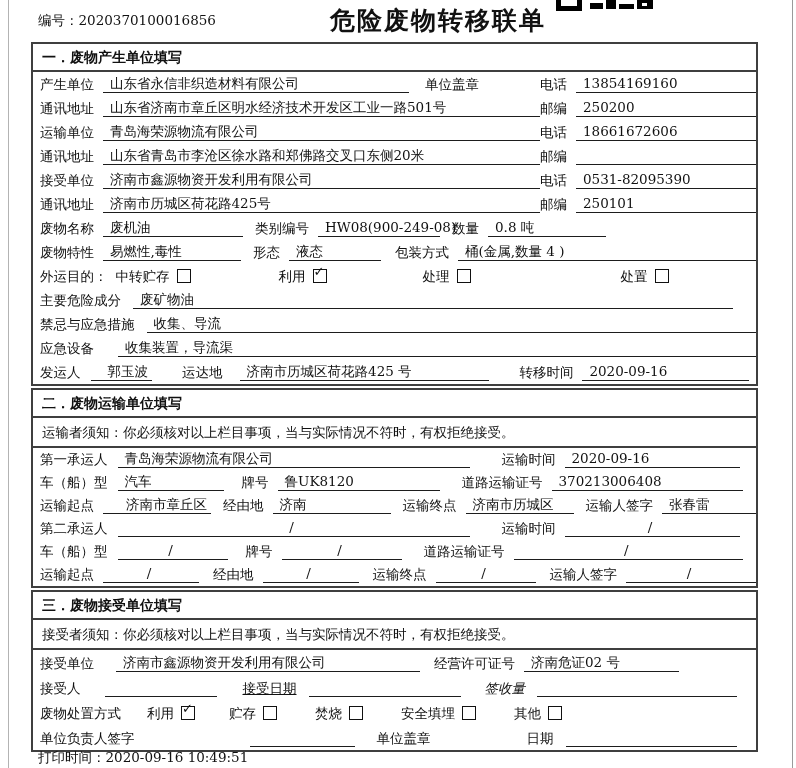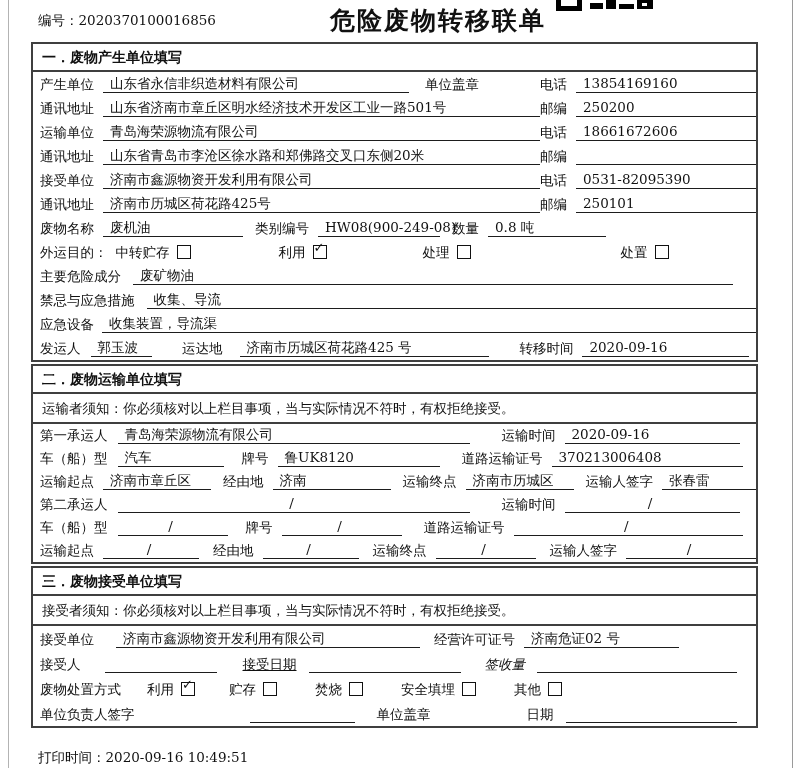--- a/index.html
+++ b/index.html
@@ -106,20 +106,28 @@
 
       <div class="row">
         <span class="lbl" style="margin-right:9px;">废物名称</span>
         <span class="u" style="width:140px;">废机油</span>
         <span class="lbl" style="margin-left:12px;margin-right:9px;">类别编号</span>
         <span class="u" style="width:122px;">HW08(900-249-08)</span>
         <span class="lbl" style="margin-left:12px;margin-right:9px;">数量</span>
         <span class="u" style="width:118px;">0.8 吨</span>
       </div>
 
+      <div class="row">
+        <span class="lbl" style="margin-right:9px;">废物特性</span>
+        <span class="u" style="width:138px;">易燃性,毒性</span>
+        <span class="lbl" style="margin-left:12px;margin-right:9px;">形态</span>
+        <span class="u" style="width:92px;">液态</span>
+        <span class="lbl" style="margin-left:14px;margin-right:9px;">包装方式</span>
+        <span class="u fill edge-r">桶(金属,数量 4 )</span>
+      </div>
 
       <div class="row">
         <span class="lbl">外运目的：</span>
         <span class="lbl" style="margin-left:8px;">中转贮存</span>
         <span class="cb">
             <span class="mark"></span>
           </span>
         <span class="lbl" style="margin-left:88px;">利用</span>
         <span class="cb">
             <span class="mark">✓</span>
@@ -138,27 +146,27 @@
         <span class="lbl" style="margin-right:12px;">主要危险成分</span>
         <span class="u fill" style="margin-right:16px;">废矿物油</span>
       </div>
 
       <div class="row">
         <span class="lbl" style="margin-right:12px;">禁忌与应急措施</span>
         <span class="u fill edge-r">收集、导流</span>
       </div>
 
       <div class="row">
-        <span class="lbl" style="margin-right:8px;">应急设备</span>
+        <span class="lbl" style="margin-right:24px;">应急设备</span>
         <span class="u fill edge-r">收集装置，导流渠</span>
       </div>
 
       <div class="row">
         <span class="lbl" style="margin-right:10px;">发运人</span>
-        <span class="u" style="width:62px;">郭玉波</span>
+        <span class="u" style="width:62px;text-align:right;">郭玉波</span>
         <span class="lbl" style="margin-left:30px;margin-right:17px;">运达地</span>
         <span class="u" style="width:252px;">济南市历城区荷花路425 号</span>
         <span class="lbl" style="margin-left:30px;margin-right:9px;">转移时间</span>
         <span class="u" style="width:168px;">2020-09-16</span>
       </div>
     </div>
 
     <div class="section">
       <div class="sec-title">二．废物运输单位填写</div>
       <div class="notice">运输者须知：你必须核对以上栏目事项，当与实际情况不符时，有权拒绝接受。</div>
@@ -174,21 +182,21 @@
         <span class="lbl" style="margin-right:10px;">车（船）型</span>
         <span class="u" style="width:106px;">汽车</span>
         <span class="lbl" style="margin-left:18px;margin-right:9px;">牌号</span>
         <span class="u" style="width:162px;">鲁UK8120</span>
         <span class="lbl" style="margin-left:22px;margin-right:9px;">道路运输证号</span>
         <span class="u fill" style="margin-right:6px;">370213006408</span>
       </div>
 
       <div class="row h23">
         <span class="lbl" style="margin-right:9px;">运输起点</span>
-        <span class="u" style="width:108px;">济南市章丘区</span>
+        <span class="u" style="width:108px;text-align:right;">济南市章丘区</span>
         <span class="lbl" style="margin-left:12px;margin-right:9px;">经由地</span>
         <span class="u" style="width:118px;">济南</span>
         <span class="lbl" style="margin-left:12px;margin-right:9px;">运输终点</span>
         <span class="u" style="width:108px;">济南市历城区</span>
         <span class="lbl" style="margin-left:12px;margin-right:9px;">运输人签字</span>
         <span class="u fill edge-r">张春雷</span>
       </div>
 
       <div class="row h23">
         <span class="lbl" style="margin-right:10px;">第二承运人</span>

